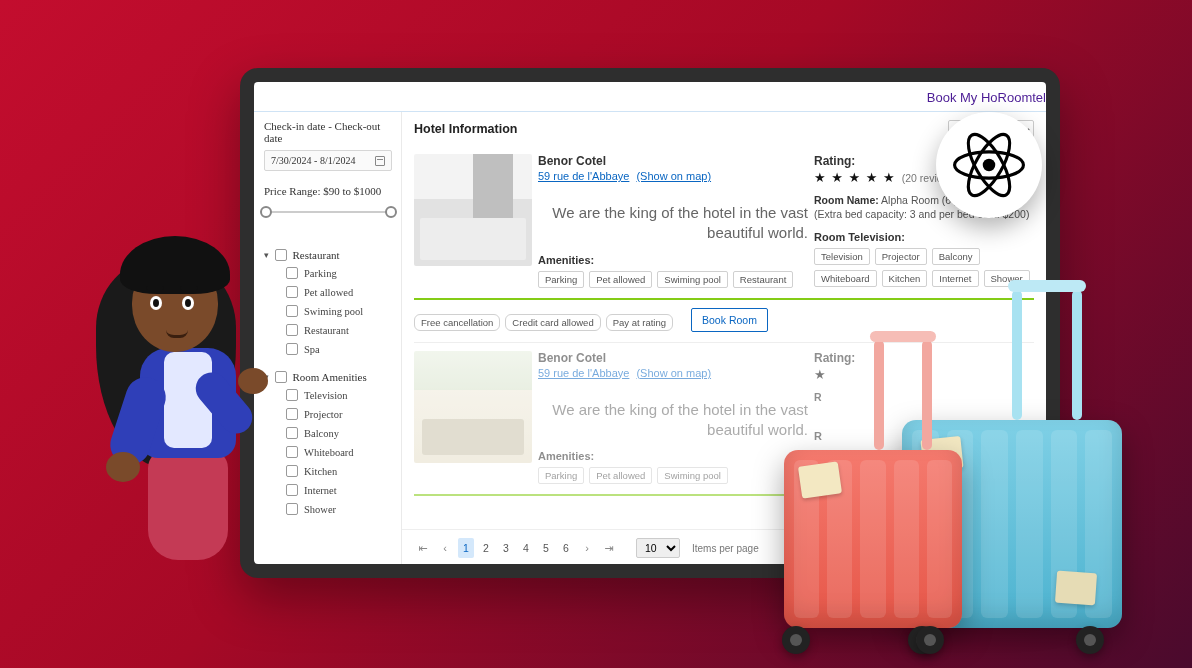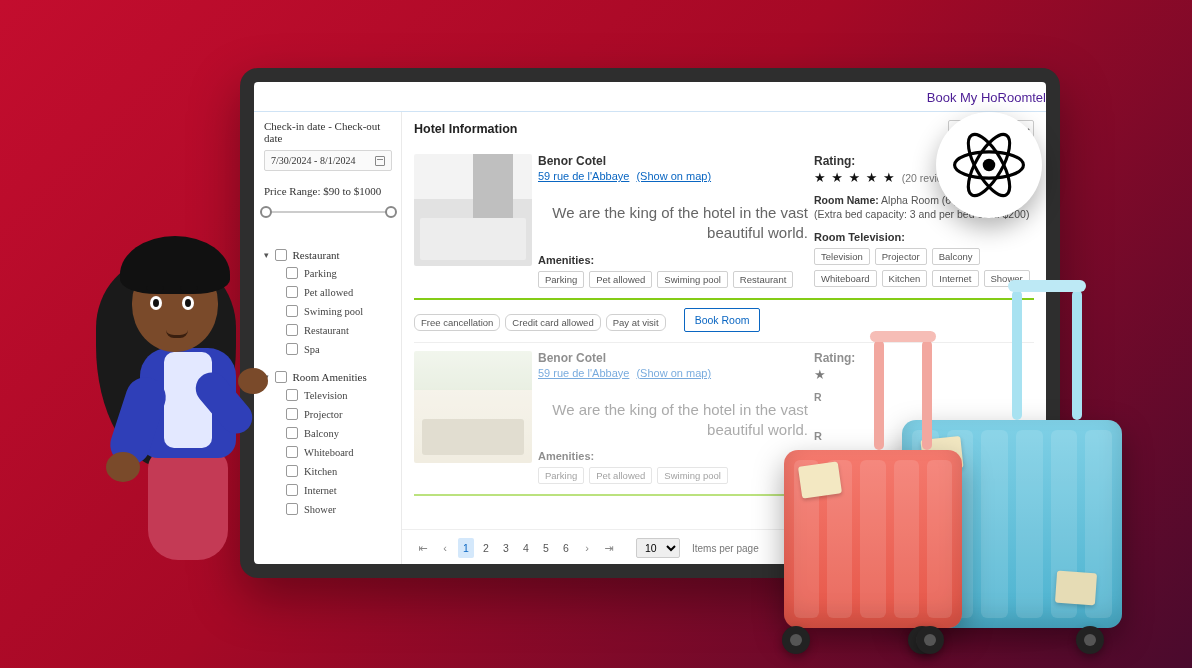--- a/index.html
+++ b/index.html
@@ -281,21 +281,21 @@
                 <span class="tag">Internet</span>
                 <span class="tag">Shower</span>
               </div>
             </div>
           </div>
 
           <div class="footer-row" style="border-bottom:1px solid #eee; padding-bottom:10px;">
             <div class="tags left-tags">
               <span class="tag">Free cancellation</span>
               <span class="tag">Credit card allowed</span>
-              <span class="tag">Pay at visit</span>
+              <span class="tag">Pay at rating</span>
             </div>
             <button class="book-btn">Book Room</button>
           </div>
 
           <div class="card faded">
             <div class="thumb room2"></div>
             <div class="midcol">
               <div class="hname">Benor Cotel</div>
               <div class="addr-row">
                 <a href="#" class="addr">59 rue de l'Abbaye</a>

